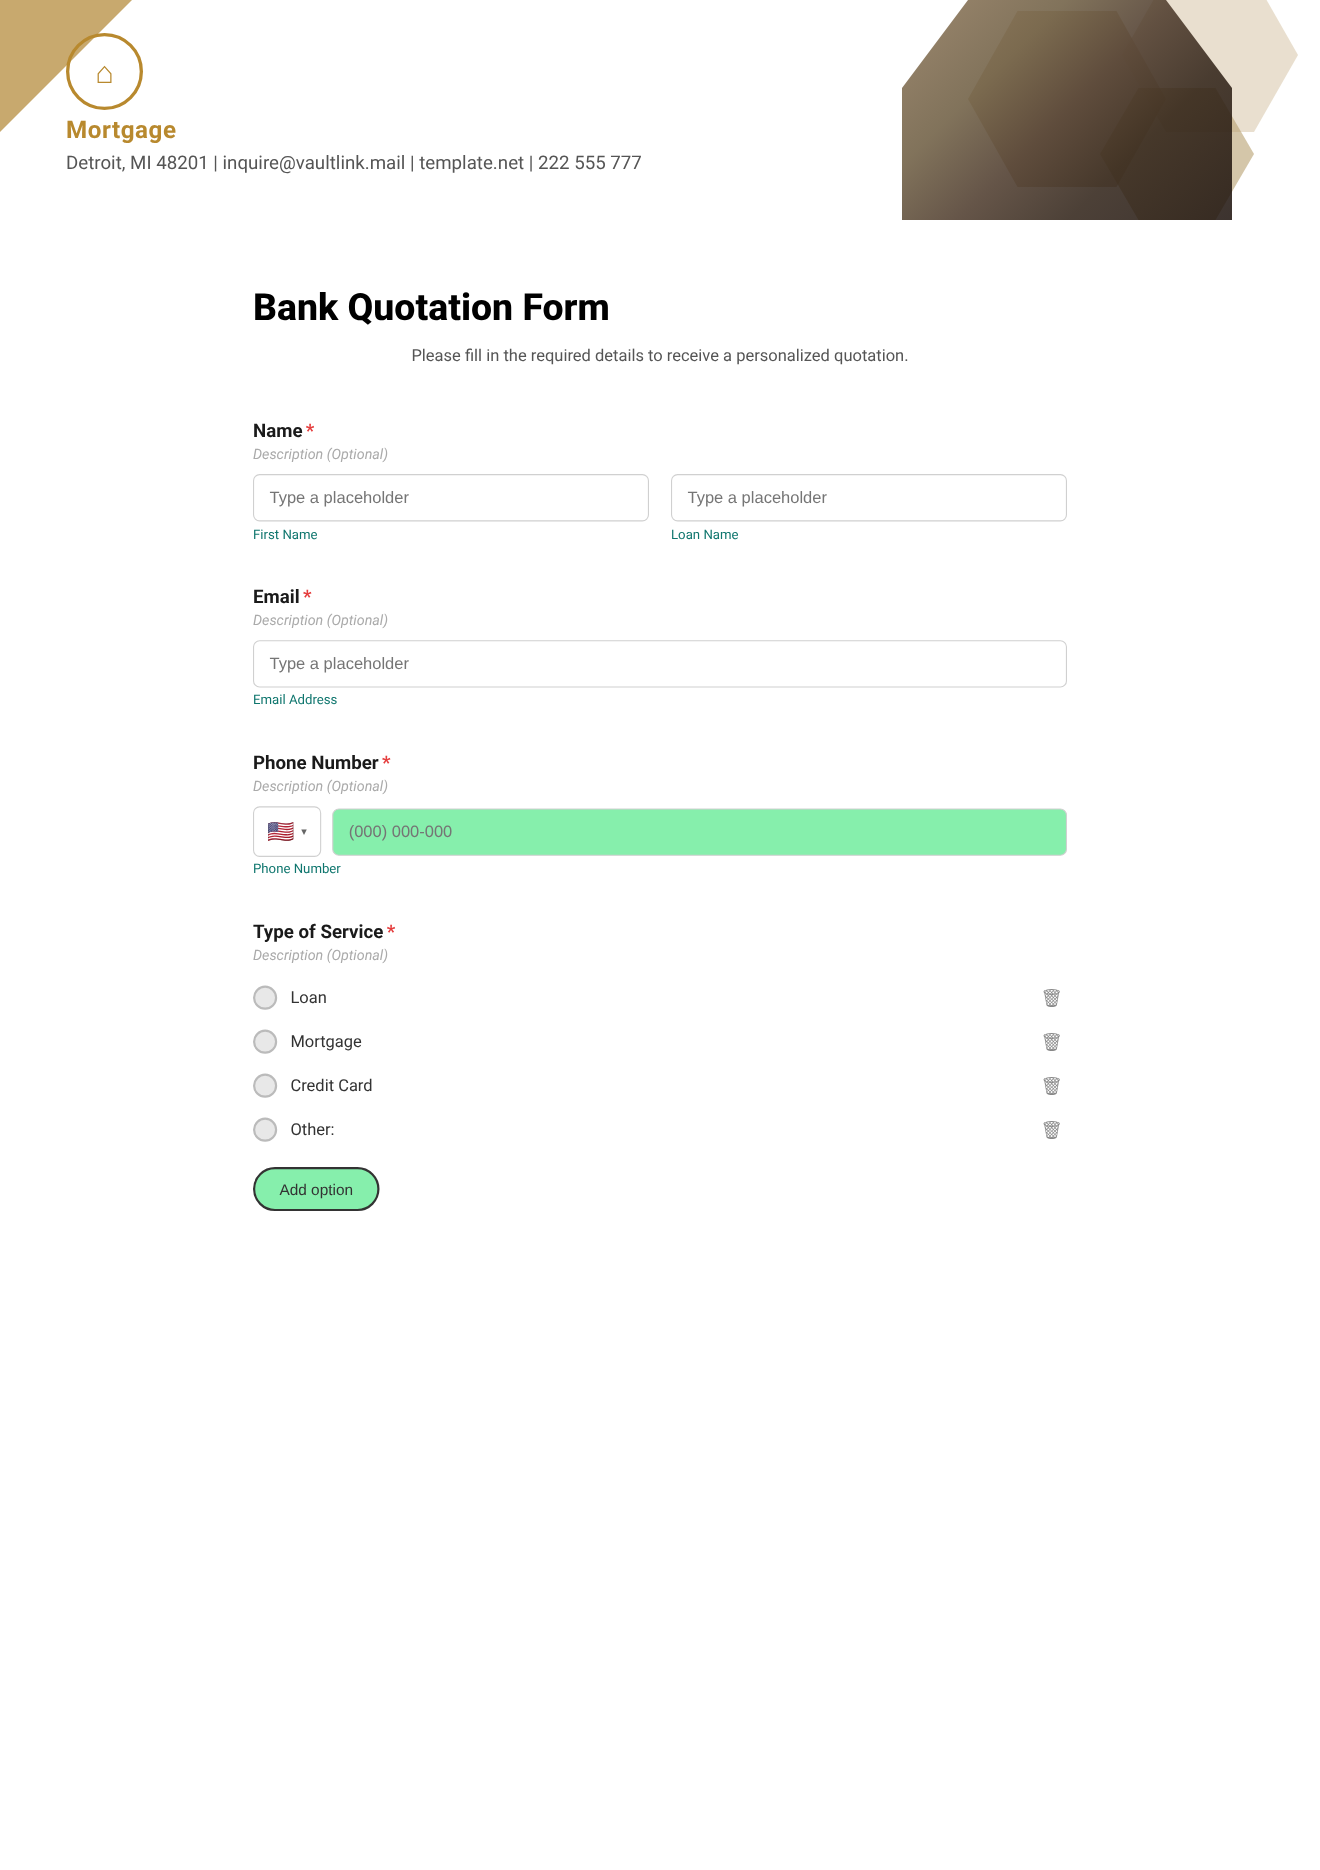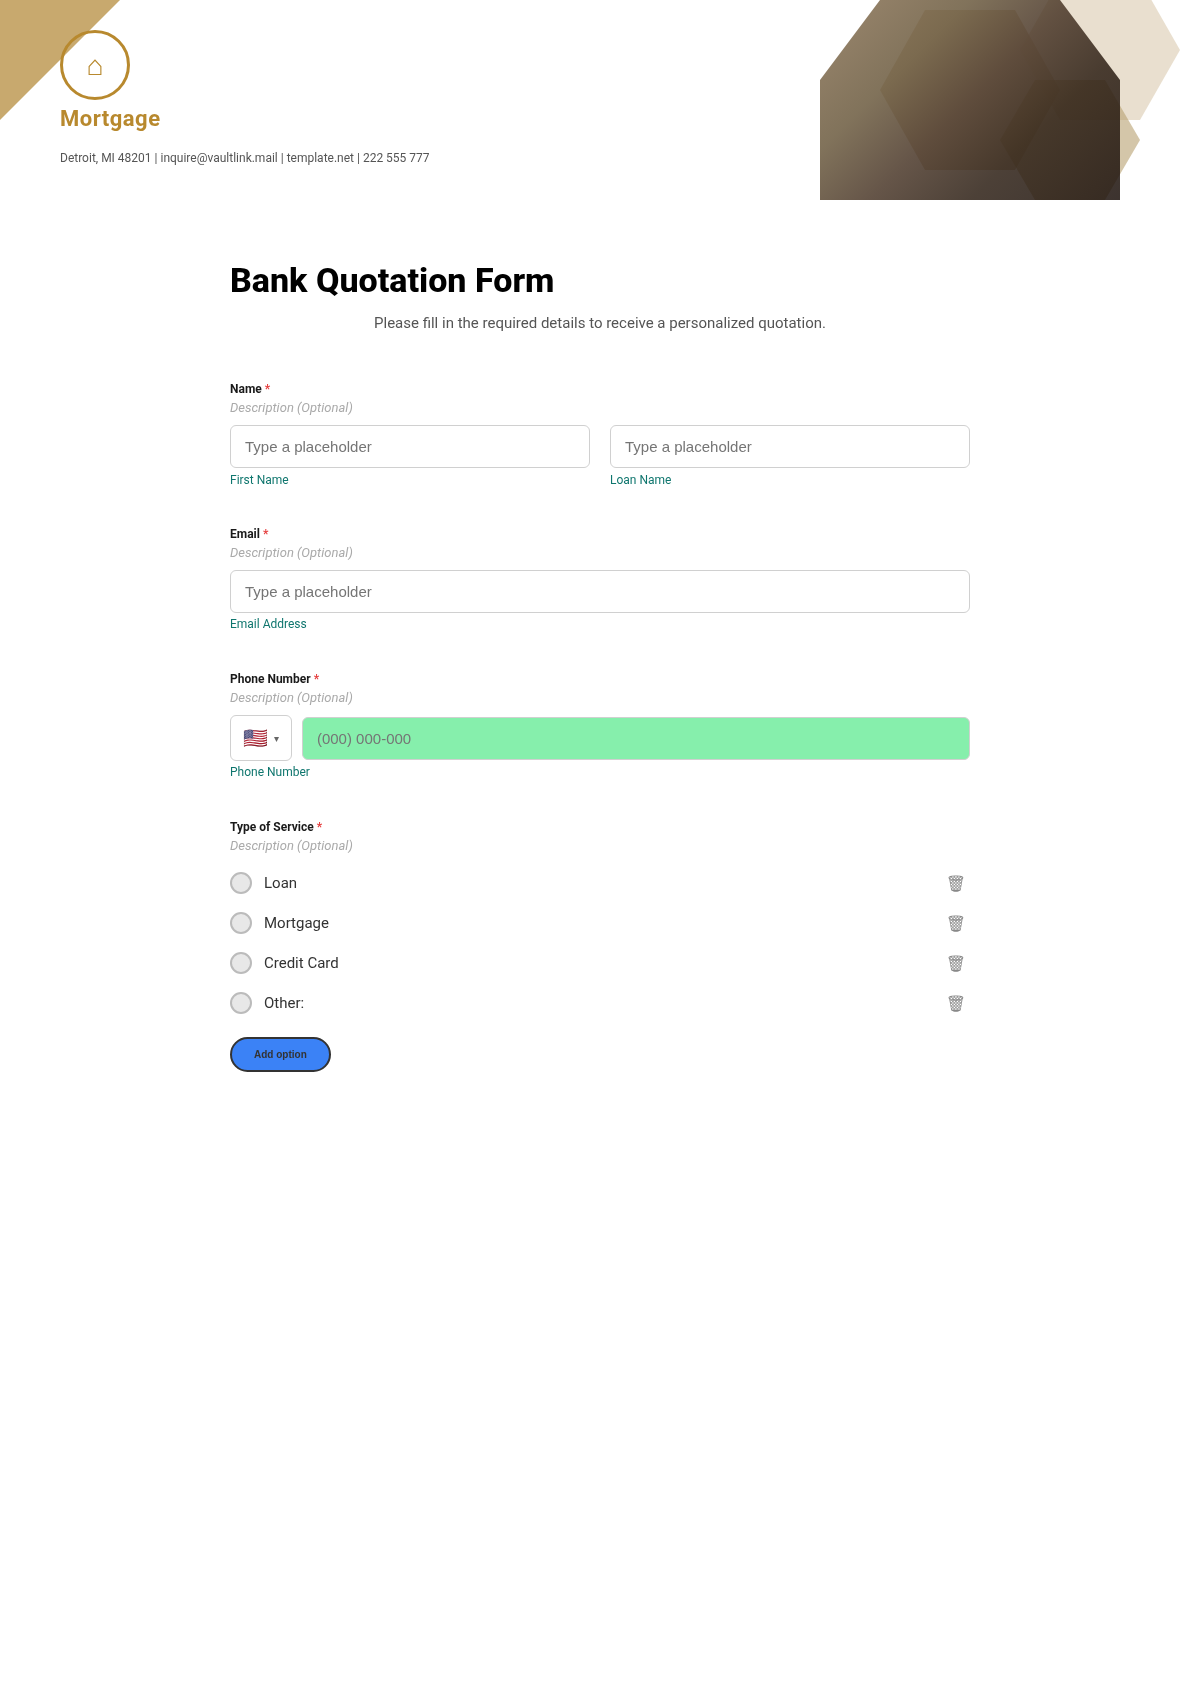--- a/index.html
+++ b/index.html
@@ -48,23 +48,23 @@
       font-size: 28px;
       color: #b8892e;
     }
     .brand-name {
       font-size: 22px;
       font-weight: 700;
       color: #b8892e;
       letter-spacing: 0.5px;
     }
     .brand-address {
-      font-size: 12px;
+      font-size: 17px;
       color: #555;
-      margin-top: 20px;
+      margin-top: 8px;
     }
     .header-right-decor {
       position: absolute;
       top: 0;
       right: 0;
       width: 420px;
       height: 220px;
       overflow: hidden;
     }
     
@@ -125,21 +125,21 @@
       font-size: 15px;
       color: #555;
       margin-bottom: 50px;
     }
 
     
     .field-section {
       margin-bottom: 40px;
     }
     .field-label {
-      font-size: 12px;
+      font-size: 17px;
       font-weight: 700;
       color: #1a1a1a;
       margin-bottom: 4px;
     }
     .required-star {
       color: #e53e3e;
       margin-left: 3px;
     }
     .field-description {
       font-size: 13px;
@@ -244,23 +244,23 @@
 
     
     .add-option-btn {
       display: inline-flex;
       align-items: center;
       gap: 6px;
       margin-top: 14px;
       padding: 10px 22px;
       border: 2px solid #333;
       border-radius: 20px;
-      background: #3b82f6;
-      font-size: 10px;
-      font-weight: 700;
+      background: #86efac;
+      font-size: 14px;
+      font-weight: 400;
       color: #333;
       cursor: pointer;
     }
   </style>
 </head>
 <body>
 
 <div class="header">
   <div class="header-left-triangle"></div>
   <div class="header-brand">

